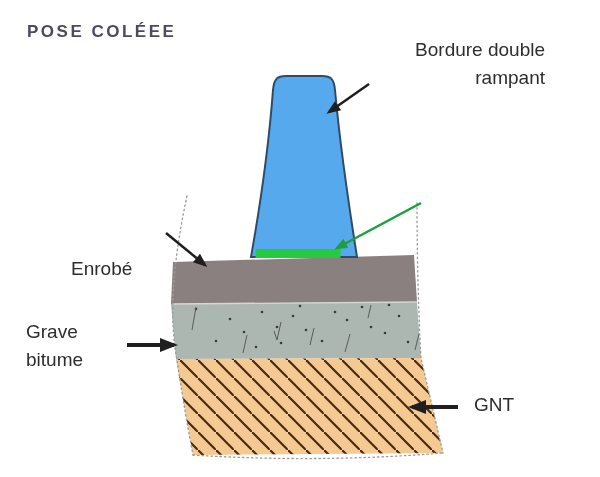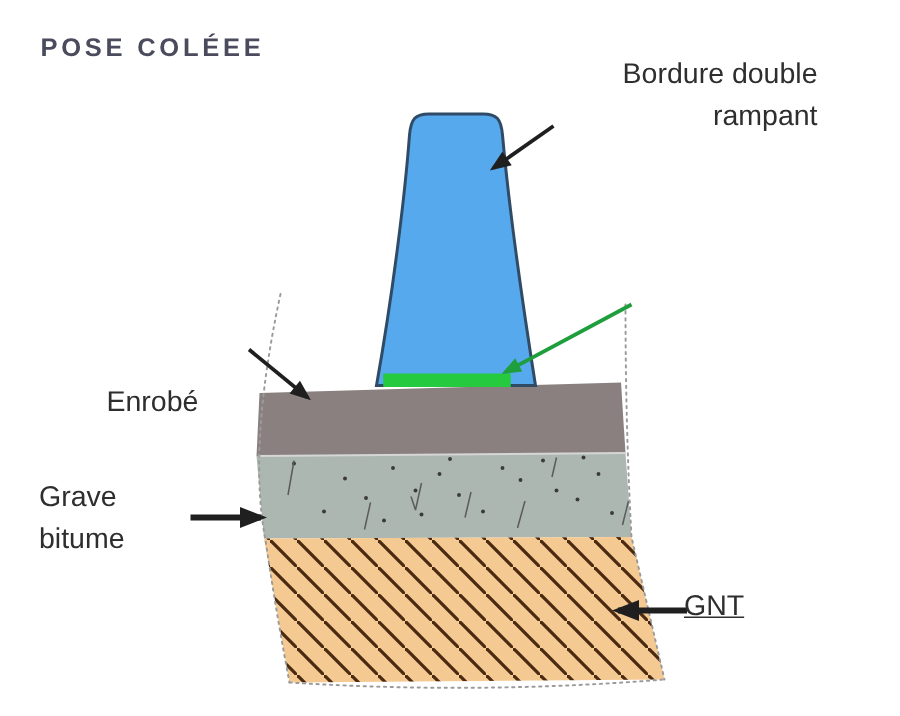--- a/index.html
+++ b/index.html
@@ -15,21 +15,21 @@
   }
   .lbl{
     position:absolute;font-size:19px;color:#2e2e2e;line-height:28px;
     white-space:nowrap;
   }
   .lbl.center{text-align:right;}
   .lbl-bordure{left:350px;top:36px;width:195px;}
   .lbl-collage{left:432px;top:171px;width:168px;}
   .lbl-enrobe{left:71px;top:210px;margin-top:45px;}
   .lbl-grave{left:26px;top:318px;}
-  .lbl-gnt{left:456px;top:391px;text-decoration:underline;}
+  .lbl-gnt{left:474px;top:391px;}
 </style>
 </head>
 <body>
 
 <div id="stage">
 
   <svg id="diagram-svg" width="600" height="477" viewBox="0 0 600 477">
     <defs>
       <pattern id="hatch" patternUnits="userSpaceOnUse" width="18" height="18">
         <rect width="18" height="18" fill="#f5ca92"></rect>

